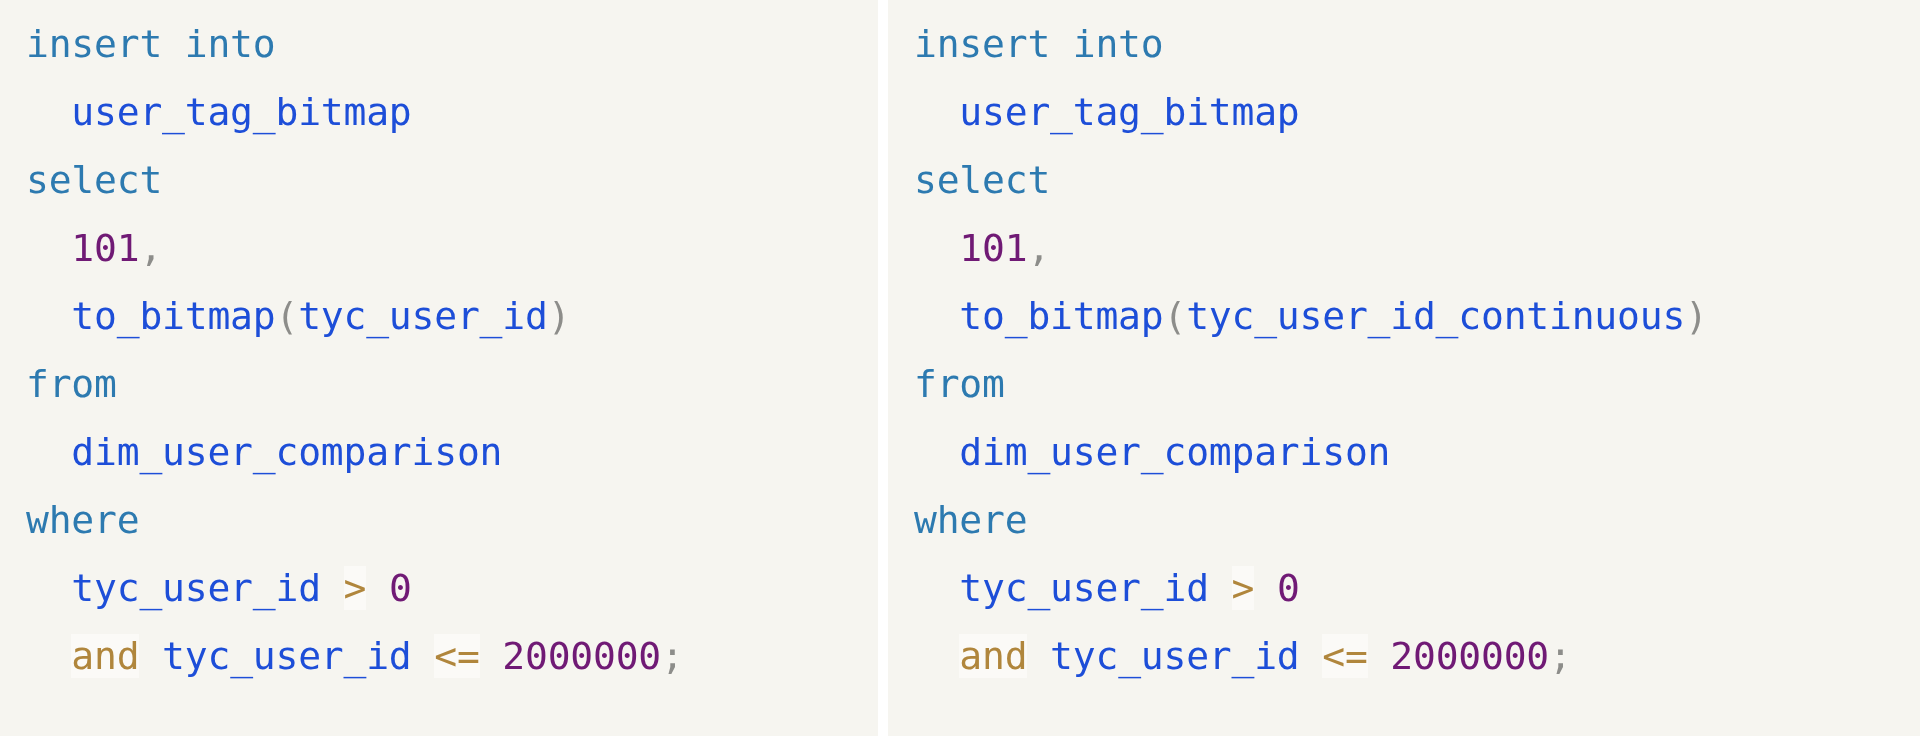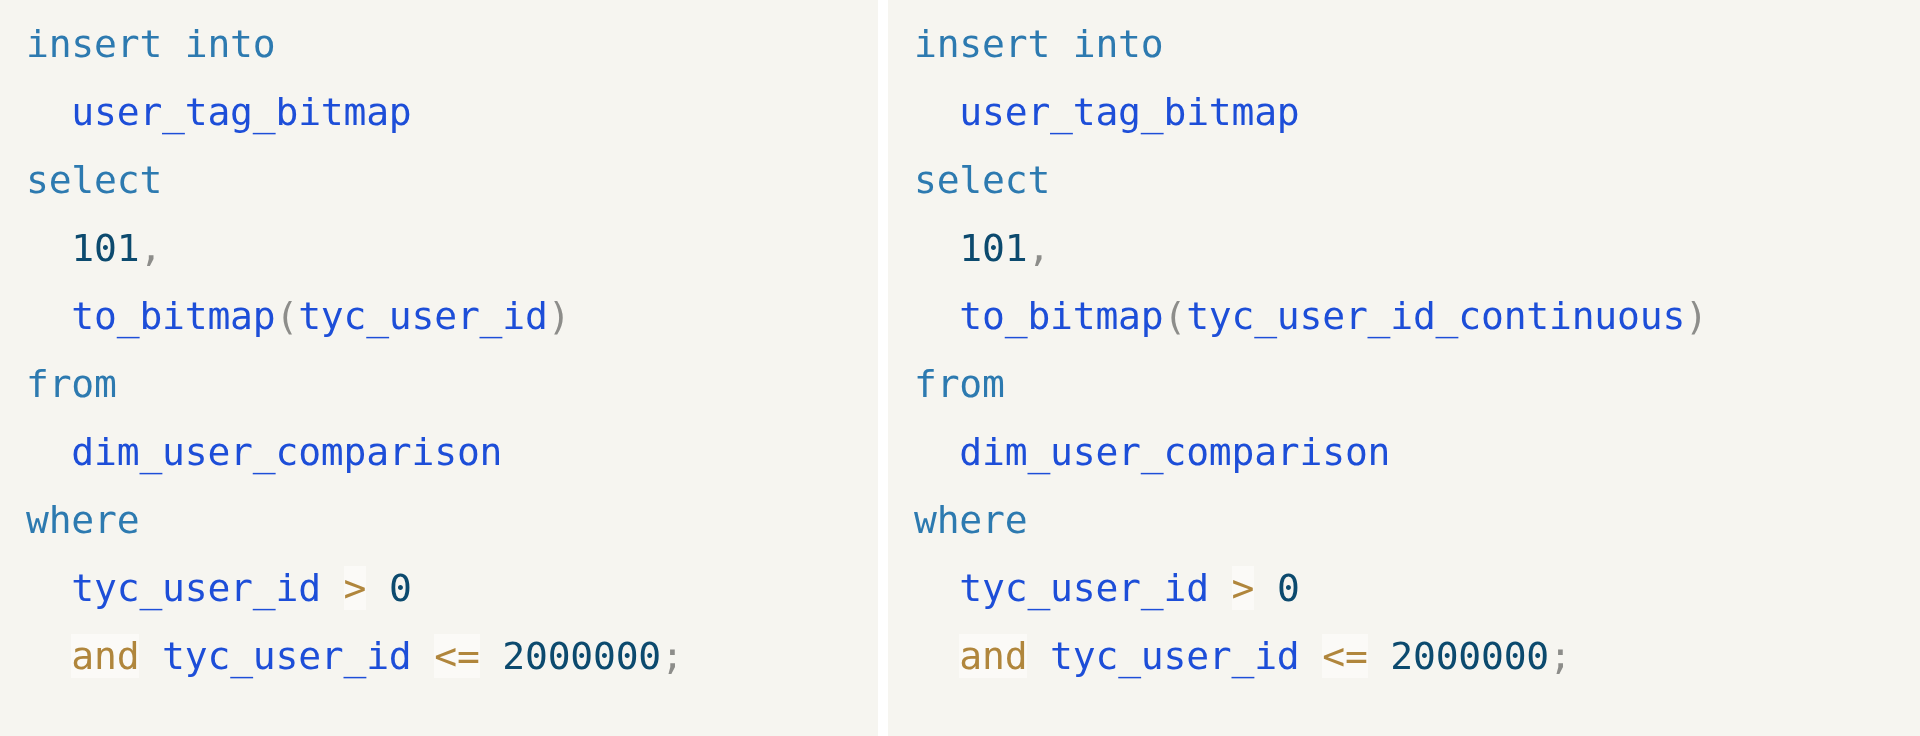--- a/index.html
+++ b/index.html
@@ -46,21 +46,21 @@
 
   .line {
     height: 68px;
     white-space: pre;
     padding-left: 26px;
   }
 
   
   .tok-kw   { color: #2d7ab0; }
   .tok-id   { color: #1d4ed8; }
-  .tok-num  { color: #0c4a6e; }
+  .tok-num  { color: #701a75; }
   .tok-op   { color: #b0863c; background: #fbfaf7; }
   .tok-opkw { color: #b0863c; background: #fbfaf7; }
   .tok-punc { color: #8d8d8a; }
   .tok-ws   { color: #2e2e2e; }
 </style>
 </head>
 <body>
 
 <div id="root">
 

